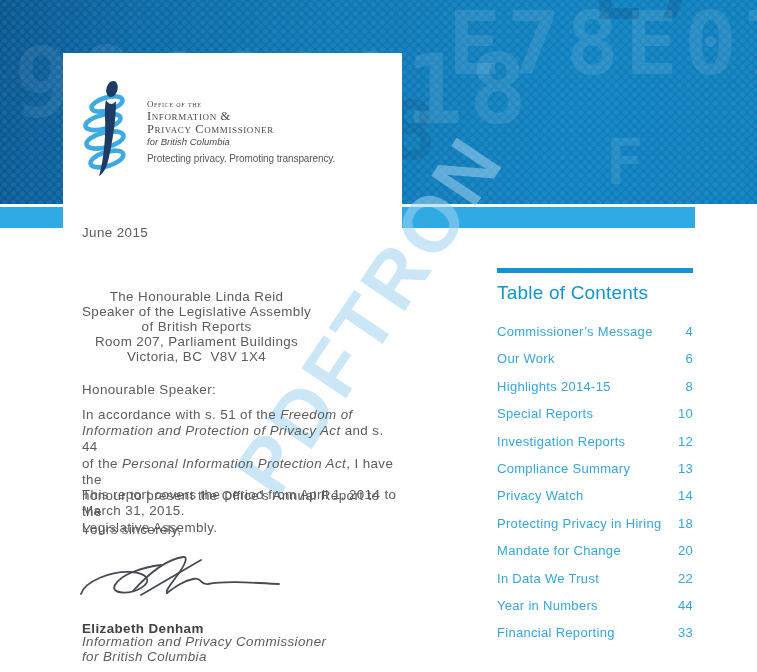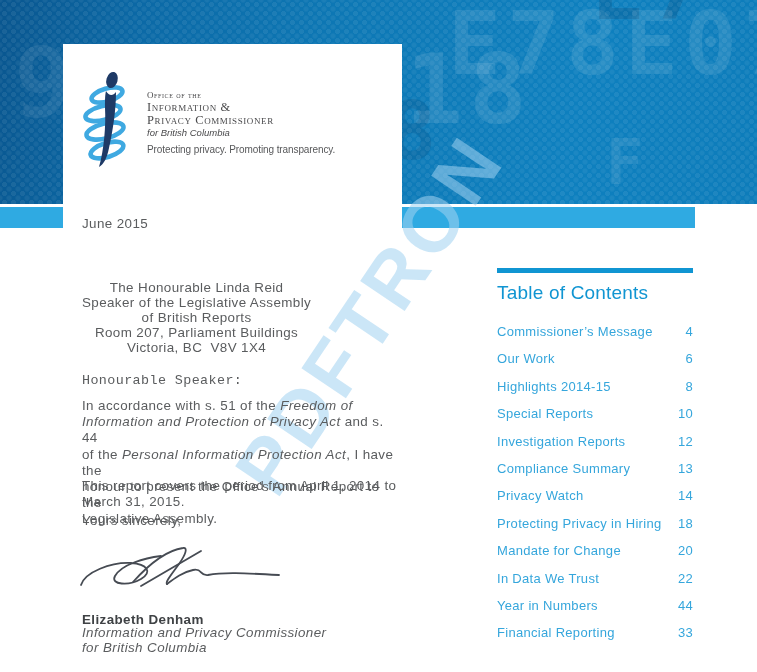--- a/index.html
+++ b/index.html
@@ -24,37 +24,37 @@
   .g6{left:388px;top:92px;font-size:80px;color:rgba(4,40,75,0.13);}
   .band-light{position:absolute;left:0;top:207px;width:695px;height:21px;background:#2faae2;}
 
   
   .watermark{position:absolute;left:370px;top:315px;z-index:2;
     transform:translate(-50%,-50%) rotate(-56deg);
     font-size:78px;font-weight:bold;letter-spacing:5px;
     color:rgba(160,210,240,0.55);white-space:nowrap;}
 
   
-  .paper{position:absolute;left:63px;top:44px;width:339px;height:438px;background:#ffffff;}
+  .paper{position:absolute;left:63px;top:53px;width:339px;height:438px;background:#ffffff;}
   .paper-content{position:absolute;inset:0;z-index:5;}
   .abs{position:absolute;}
 
   .logo-icon{left:18px;top:26px;width:48px;height:100px;}
   .org{left:84px;color:#4a4a4c;font-family:"Liberation Serif",serif;
        font-variant:small-caps;letter-spacing:0.6px;line-height:1;}
   .org1{top:47px;font-size:9px;}
   .org2{top:57px;font-size:12.5px;}
   .org3{top:70px;font-size:12.5px;}
   .org4{left:84px;top:84px;font-size:9.5px;font-style:italic;color:#4a4a4c;line-height:1;}
   .tagline{left:84px;top:100px;font-size:10px;letter-spacing:-0.1px;color:#57585a;line-height:1.2;}
 
   .body-text{color:#5a5c5e;font-size:13.4px;letter-spacing:0.4px;line-height:16.2px;}
   .date{left:19px;top:172px;}
   .address{left:19px;top:236px;line-height:15px;text-align:center;}
-  .salutation{left:19px;top:329px;font-family:Liberation Mono, monospace;}
+  .salutation{left:19px;top:329px;}
   .para1{left:19px;top:354px;}
   .para2{left:19px;top:434px;}
   .closing{left:19px;top:469px;}
   .signature{left:8px;top:497px;width:218px;height:58px;}
   .signer-name{left:19px;top:568px;font-weight:bold;color:#3f4245;font-size:13.4px;letter-spacing:0.4px;}
   .signer-title{left:19px;top:582px;font-style:italic;line-height:14.6px;}
 
   
   .toc{position:absolute;left:497px;top:268px;width:196px;z-index:5;}
   .toc-bar{height:5px;width:100%;}

